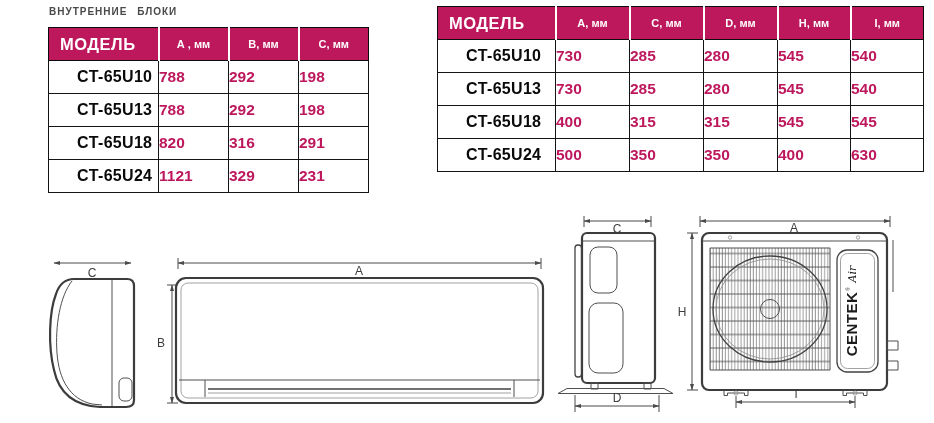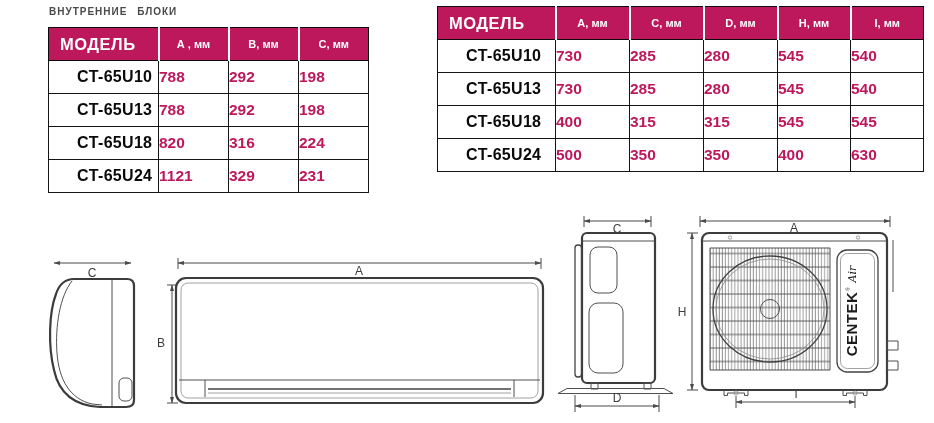--- a/index.html
+++ b/index.html
@@ -66,21 +66,21 @@
         <tr>
           <td class="model">CT-65U13</td>
           <td>788</td>
           <td>292</td>
           <td>198</td>
         </tr>
         <tr>
           <td class="model">CT-65U18</td>
           <td>820</td>
           <td>316</td>
-          <td>224</td>
+          <td>291</td>
         </tr>
         <tr>
           <td class="model">CT-65U24</td>
           <td>1121</td>
           <td>329</td>
           <td>231</td>
         </tr>
       </tbody>
     </table>
   </section>

